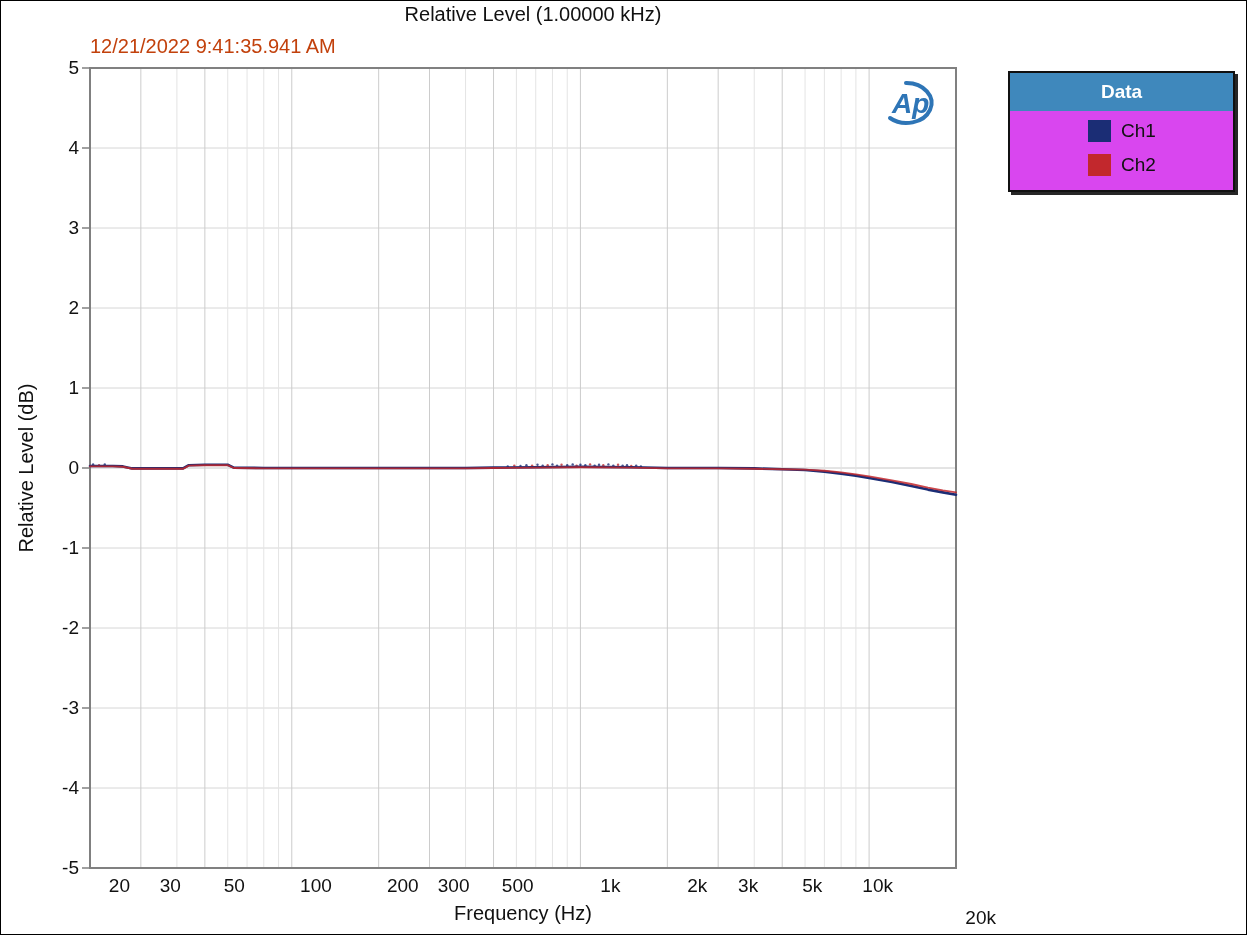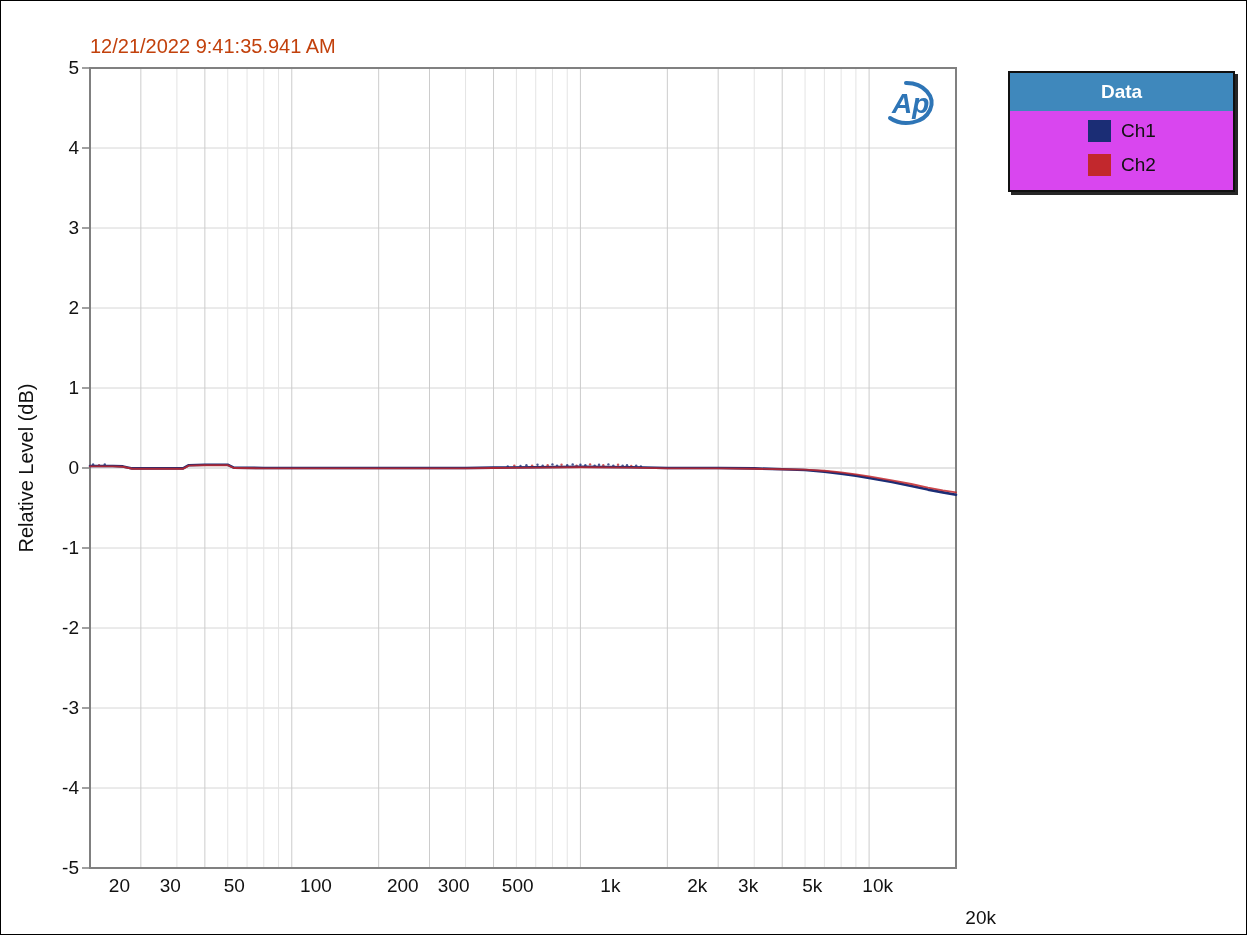--- a/index.html
+++ b/index.html
@@ -18,23 +18,25 @@
   .legend-item{display:flex;align-items:center;gap:10px;margin-left:40px;}
   .legend-swatch{width:23px;height:22px;display:inline-block;}
   .legend-label{font-size:19px;color:#111;}
   .logo{position:absolute;left:878px;top:76px;width:64px;height:54px;}
 </style>
 </head>
 <body>
 
 <div class="canvas">
 
+  <div class="chart-title">Relative Level (1.00000 kHz)</div>
   <div class="timestamp">12/21/2022 9:41:35.941 AM</div>
 
   <div class="ylabel">Relative Level (dB)</div>
+  <div class="xlabel">Frequency (Hz)</div>
 
   <svg class="plot" id="plot" width="1247" height="935">
       <line x1="89" x2="955" y1="147" y2="147" stroke="#D6D6D6" stroke-width="1"></line>
       <line x1="89" x2="955" y1="227" y2="227" stroke="#D6D6D6" stroke-width="1"></line>
       <line x1="89" x2="955" y1="307" y2="307" stroke="#D6D6D6" stroke-width="1"></line>
       <line x1="89" x2="955" y1="387" y2="387" stroke="#D6D6D6" stroke-width="1"></line>
       <line x1="89" x2="955" y1="467" y2="467" stroke="#C8C8C8" stroke-width="1"></line>
       <line x1="89" x2="955" y1="547" y2="547" stroke="#D6D6D6" stroke-width="1"></line>
       <line x1="89" x2="955" y1="627" y2="627" stroke="#D6D6D6" stroke-width="1"></line>
       <line x1="89" x2="955" y1="707" y2="707" stroke="#D6D6D6" stroke-width="1"></line>

